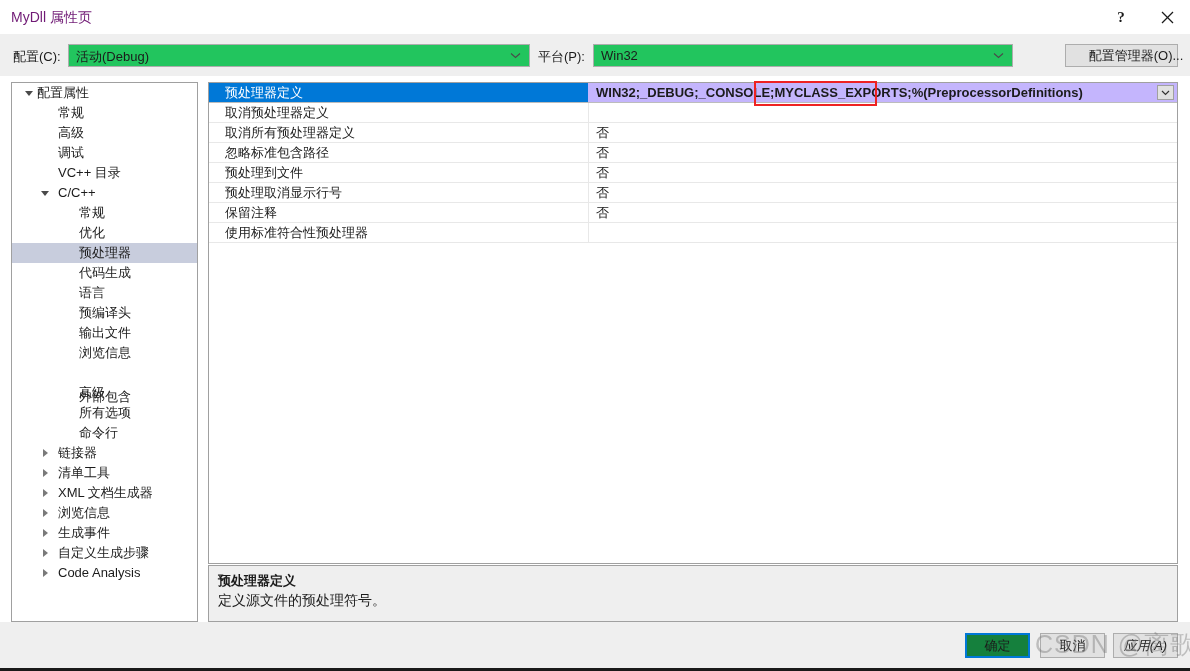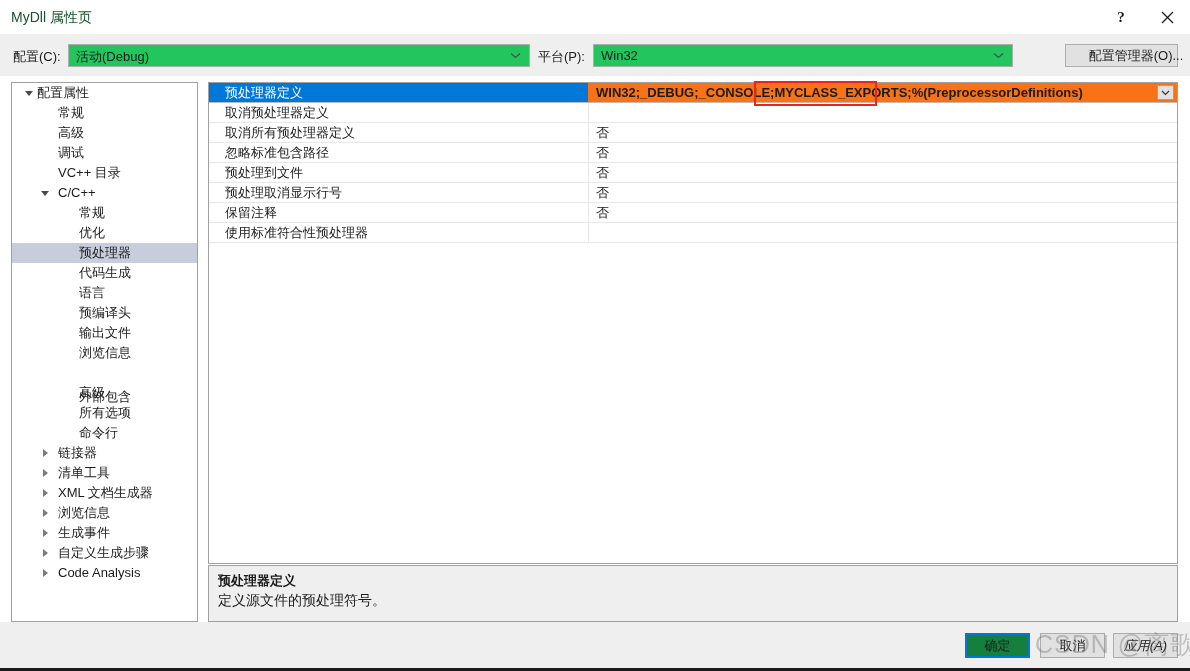--- a/index.html
+++ b/index.html
@@ -33,21 +33,21 @@
     position: absolute;
     left: 0; top: 0;
     width: 1190px;
     height: 34px;
     background: #ffffff;
   }
   .titlebar .title {
     position: absolute;
     left: 11px; top: 9px;
     font-size: 14px;
-    color: #14532d;
+    color: #701a75;
     white-space: nowrap;
   }
   .titlebar-buttons {
     position: absolute;
     right: 0; top: 0;
     height: 34px;
     display: flex;
   }
   .tb-btn {
     width: 46px;
@@ -213,21 +213,21 @@
     left: 379px; top: 0;
     width: 1px; height: 19px;
     background: #e8e8e8;
   }
   .grid-row.selected .cell-name {
     background: #0078d7;
     color: #ffffff;
   }
   .grid-row.selected .cell-value {
     font-weight: bold;
-    background: #f97316;
+    background: #c4b5fd;
   }
   .grid-row.selected .splitter { background: #0078d7; }
   .grid-row.selected {
     border-bottom: 1px solid #bcbcbc;
   }
   .value-dropdown {
     position: absolute;
     right: 3px; top: 2px;
     width: 17px; height: 15px;
     box-sizing: border-box;

